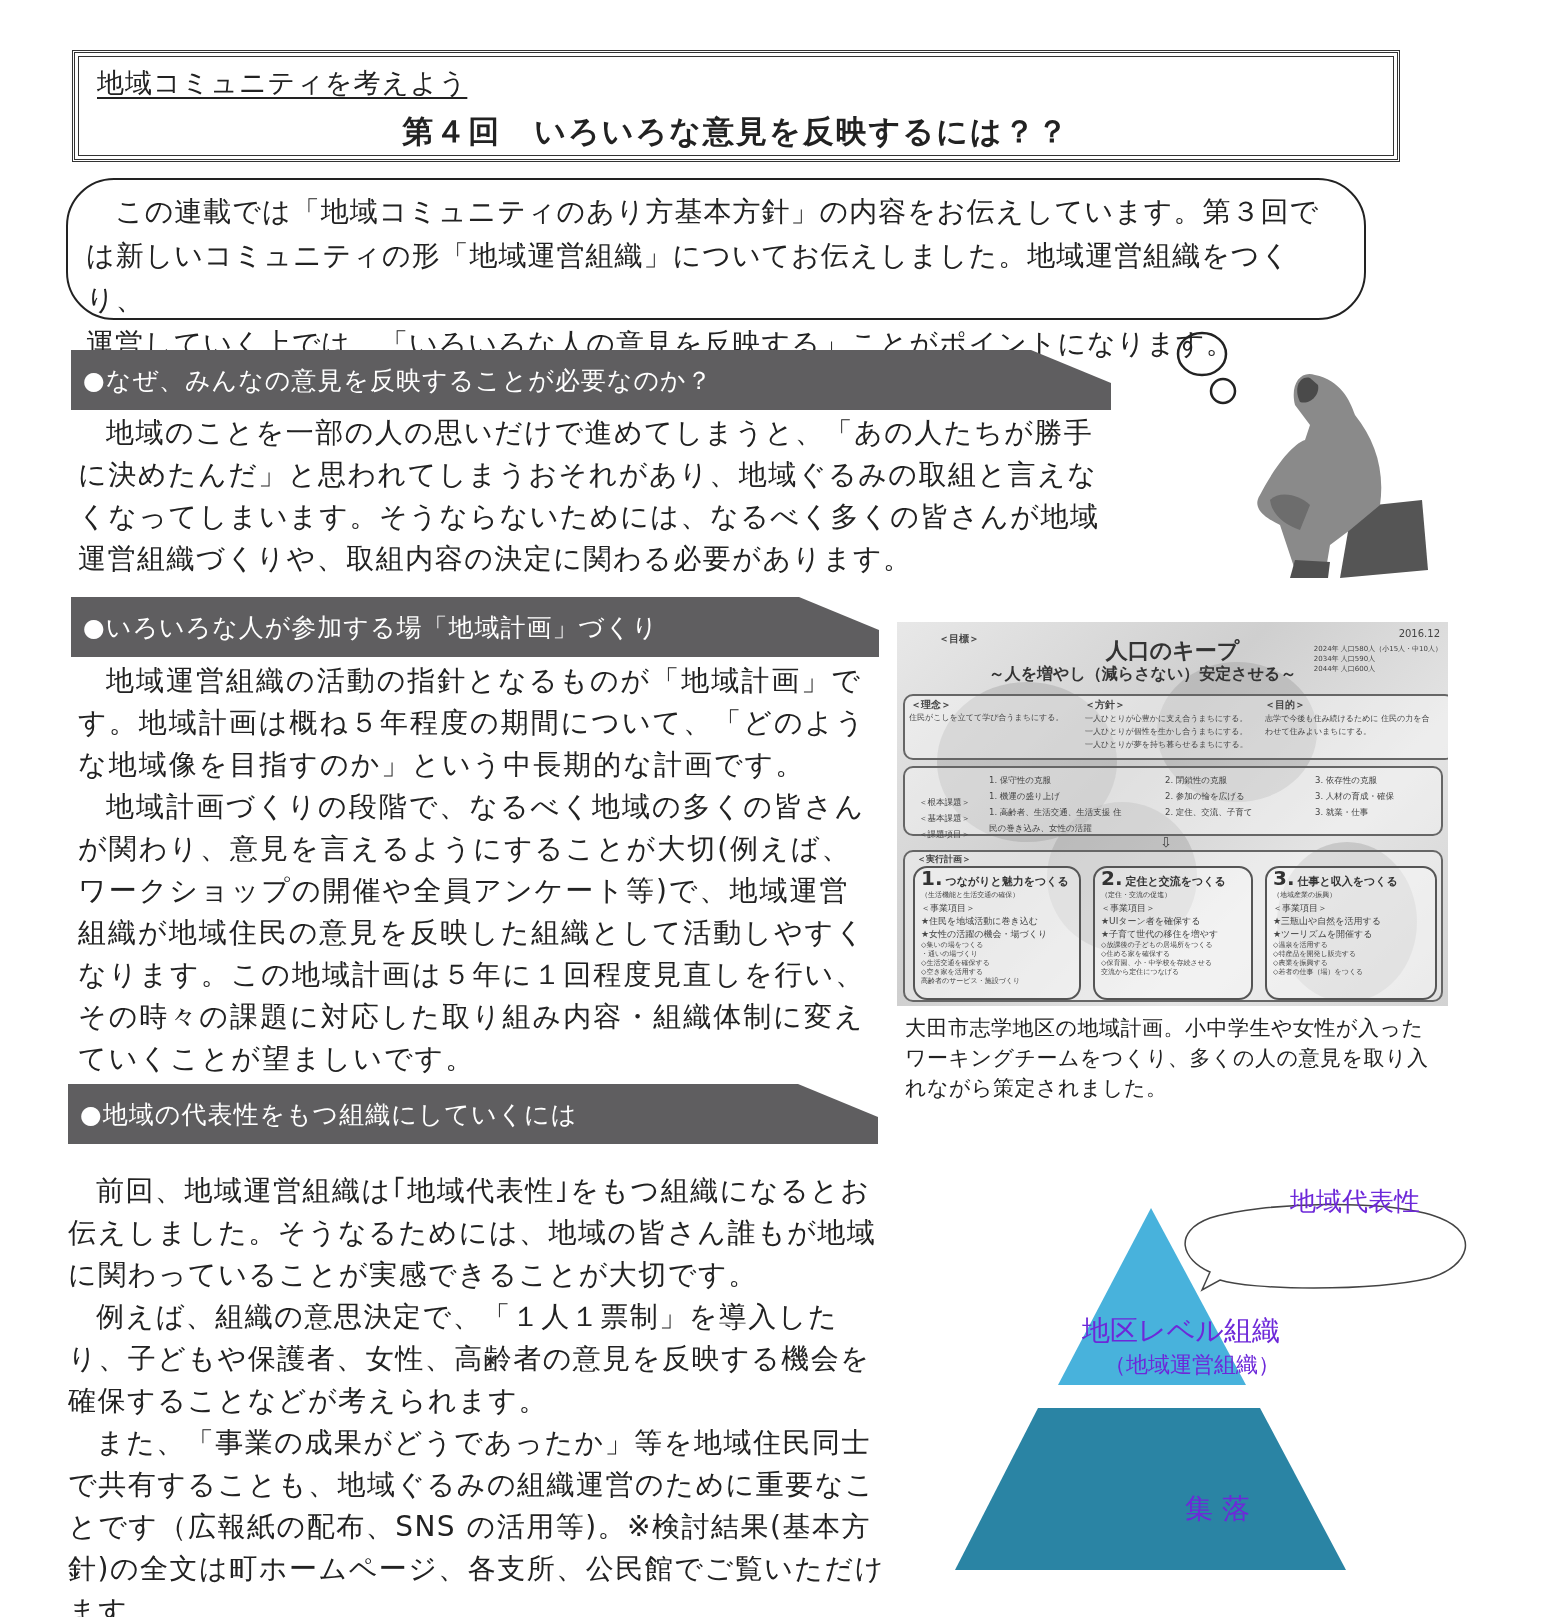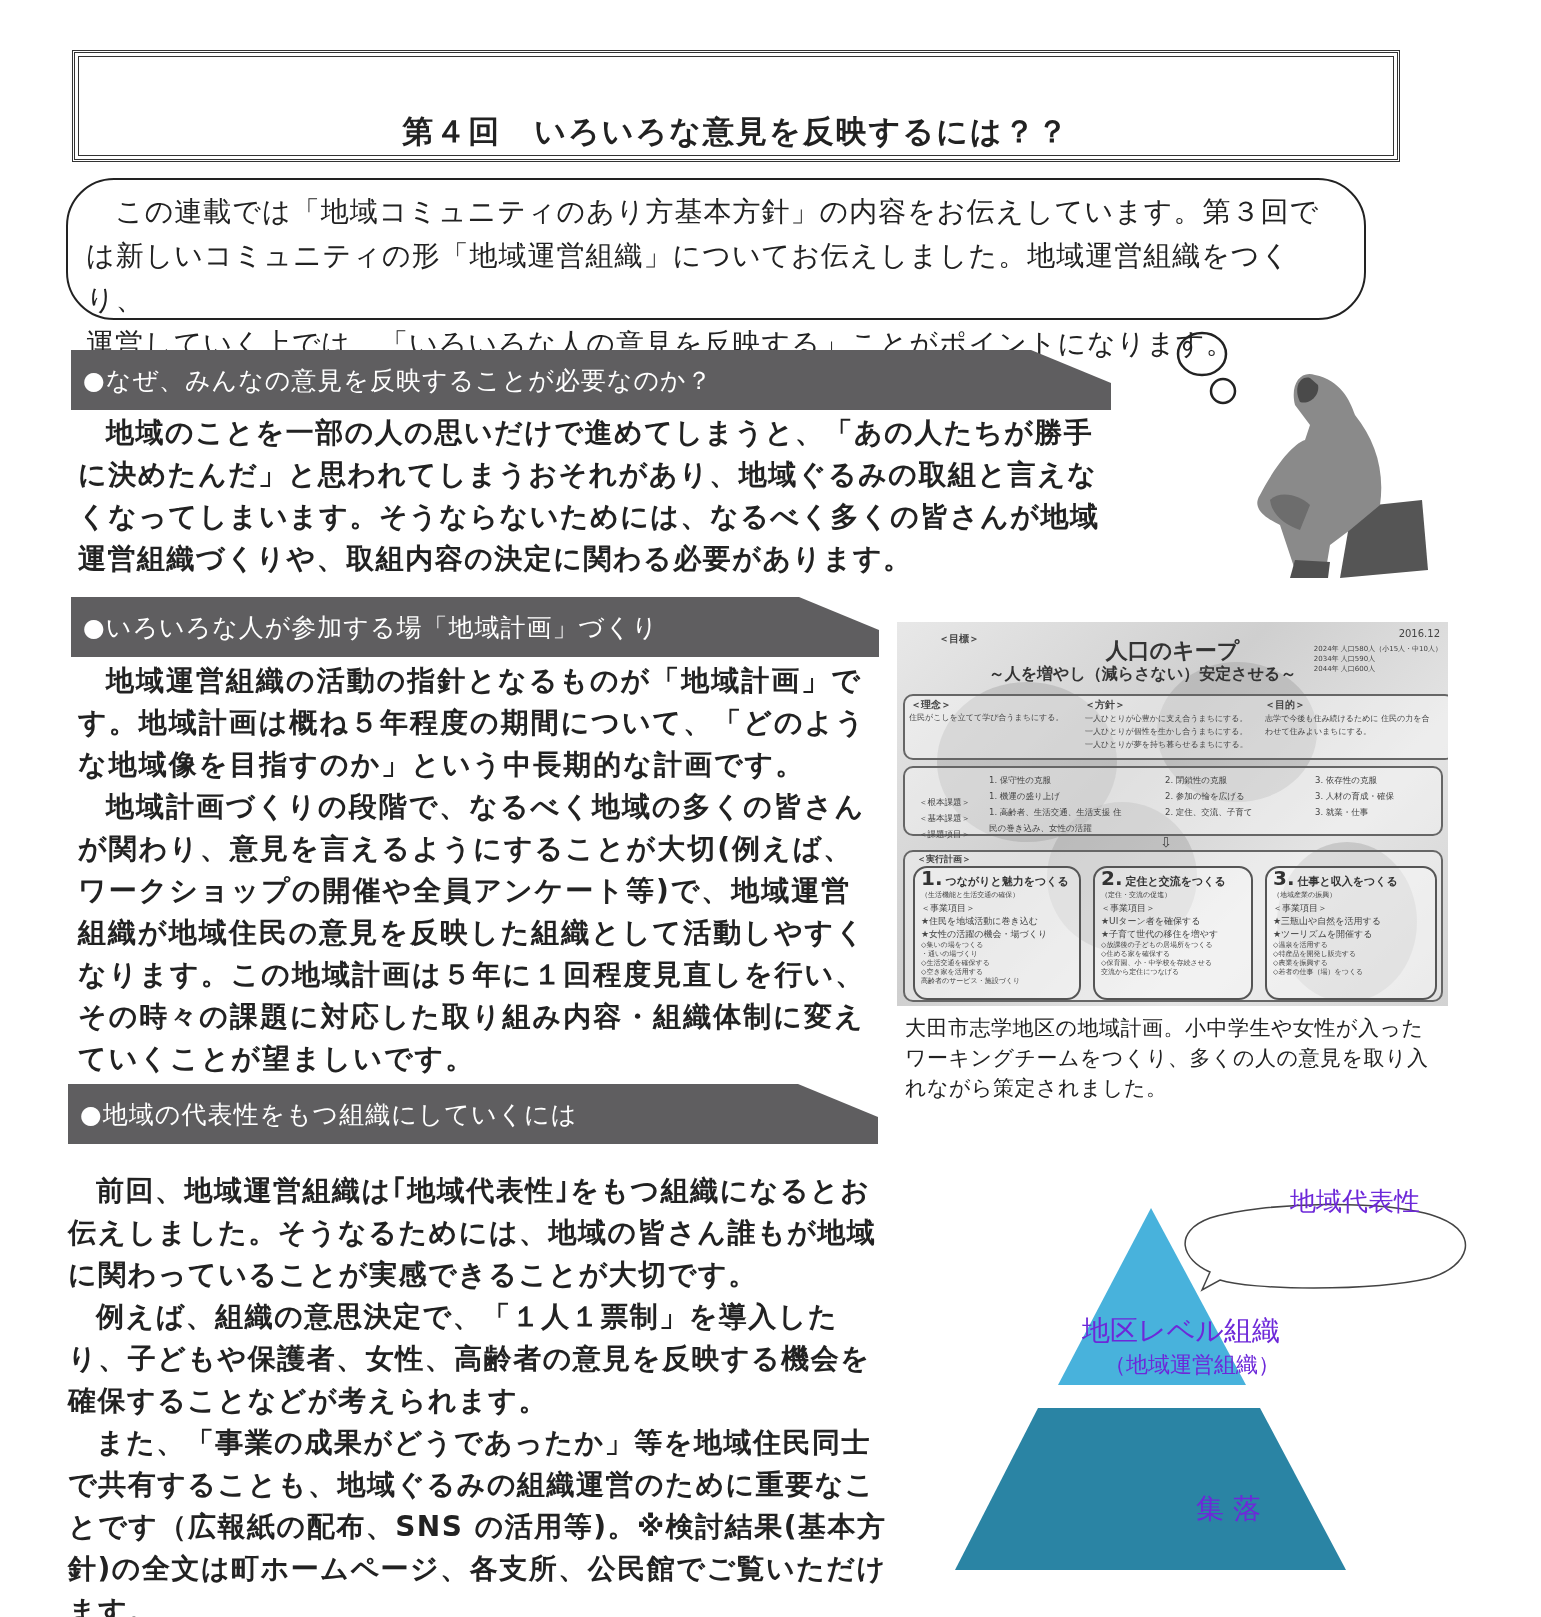--- a/index.html
+++ b/index.html
@@ -36,21 +36,21 @@
   .sec-head {
     background: #5f5e60; color: #fff; font-size: 25px; height: 60px; line-height: 62px;
     padding-left: 12px; box-sizing: border-box; letter-spacing: 1px;
     clip-path: polygon(0 0, calc(100% - 80px) 0, 100% 55%, 100% 100%, 0 100%);
   }
   .sec1 { left: 71px; top: 350px; width: 1040px; }
   .sec2 { left: 71px; top: 597px; width: 808px; }
   .sec3 { left: 68px; top: 1084px; width: 810px; }
 
   .body-text {
-    font-size: 28px; line-height: 42px; letter-spacing: 1.5px; margin: 0; font-weight: bold;
+    font-size: 28px; line-height: 42px; letter-spacing: 1.5px; margin: 0;
   }
   .body-text p { margin: 0; text-indent: 1em; }
   .t1 { left: 78px; top: 412px; width: 1040px; }
   .t2 { left: 78px; top: 660px; width: 800px; letter-spacing: 2px; }
   .t3 { left: 68px; top: 1150px; width: 820px; margin-top: 20px; }
 
   
   .thinker { left: 1150px; top: 330px; width: 280px; height: 260px; }
 
   
@@ -76,20 +76,21 @@
   }
 
   
   .pyramid { left: 920px; top: 1160px; width: 560px; height: 440px; }
   .pyr-label { position: absolute; text-align: right; color: #6d28d9; }
 </style>
 </head>
 <body>
 
 <div class="abs title-box">
+  <div class="series-title">地域コミュニティを考えよう</div>
   <div class="main-title">第４回　いろいろな意見を反映するには？？</div>
 </div>
 
 <div class="abs intro-box">
   <p>　この連載では「地域コミュニティのあり方基本方針」の内容をお伝えしています。第３回で</p>
   <p>は新しいコミュニティの形「地域運営組織」についてお伝えしました。地域運営組織をつくり、</p>
   <p> 運営していく上では、「いろいろな人の意見を反映する」ことがポイントになります。</p>
 </div>
 
 <div class="abs sec-head sec1">●なぜ、みんなの意見を反映することが必要なのか？</div>
@@ -227,14 +228,14 @@
   <svg width="560" height="440" viewBox="0 0 560 440" style="position:absolute;left:0;top:0;">
     <polygon points="231,48 138,225 326,225" fill="#48b2dc"></polygon>
     <polygon points="118,248 340,248 426,410 35,410" fill="#2a84a4"></polygon>
     <g>
       <path d="M282,130 L290,112 C262,100 252,72 290,58 C340,42 470,38 520,58 C560,74 550,106 510,118 C450,132 330,130 300,120 Z" fill="#fff" stroke="#444" stroke-width="1.5"></path>
     </g>
   </svg>
   <div class="pyr-label" style="left:340px;top:24px;width:160px;font-size:26px;">地域代表性</div>
   <div class="pyr-label" style="left:100px;top:152px;width:260px;font-size:28px;">地区レベル組織</div>
   <div class="pyr-label" style="left:100px;top:190px;width:260px;font-size:22px;">（地域運営組織）</div>
-  <div class="pyr-label" style="left:141px;top:330px;width:200px;font-size:28px;">集 落</div>
+  <div class="pyr-label" style="left:130px;top:330px;width:200px;font-size:28px;">集 落</div>
 </div>
 
 </body></html>

